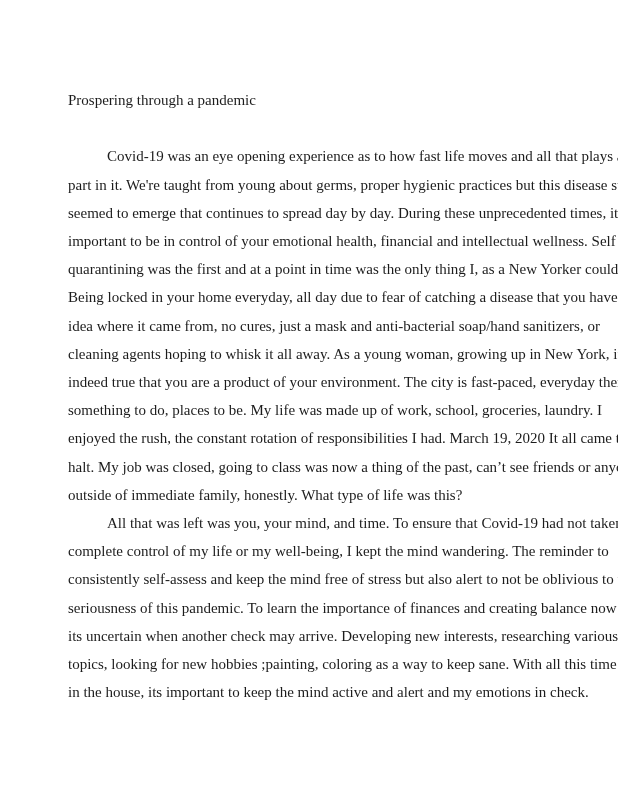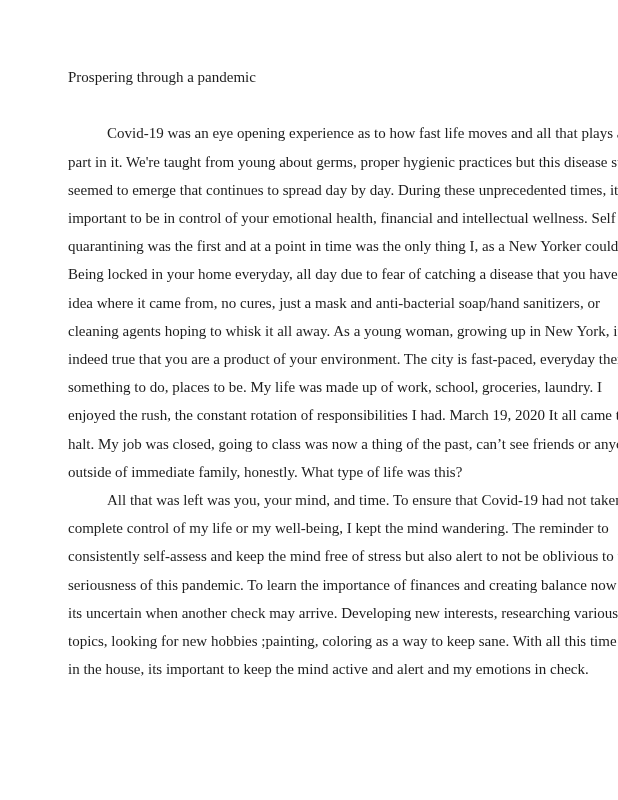--- a/index.html
+++ b/index.html
@@ -9,21 +9,21 @@
   }
   .page {
     position: relative;
     width: 618px;
     height: 800px;
     background: #ffffff;
     overflow: hidden;
     font-family: "Liberation Serif", "DejaVu Serif", serif;
     color: #1c1c1c;
     box-sizing: border-box;
-    padding: 63px 44px 0 68px;
+    padding: 86px 44px 0 68px;
   }
   .doc-title {
     font-size: 15px;
     line-height: 28.2px;
     white-space: pre;
     font-weight: normal;
     margin: 0;
   }
   .blank-line {
     height: 28.2px;

